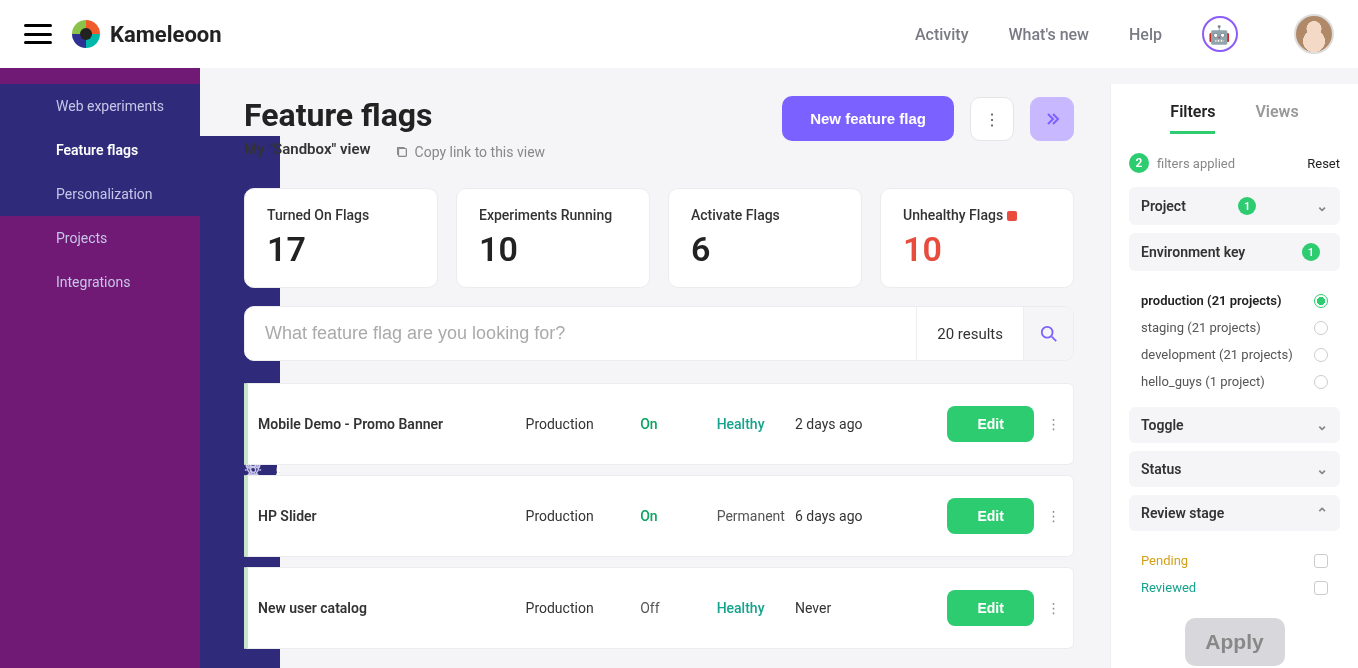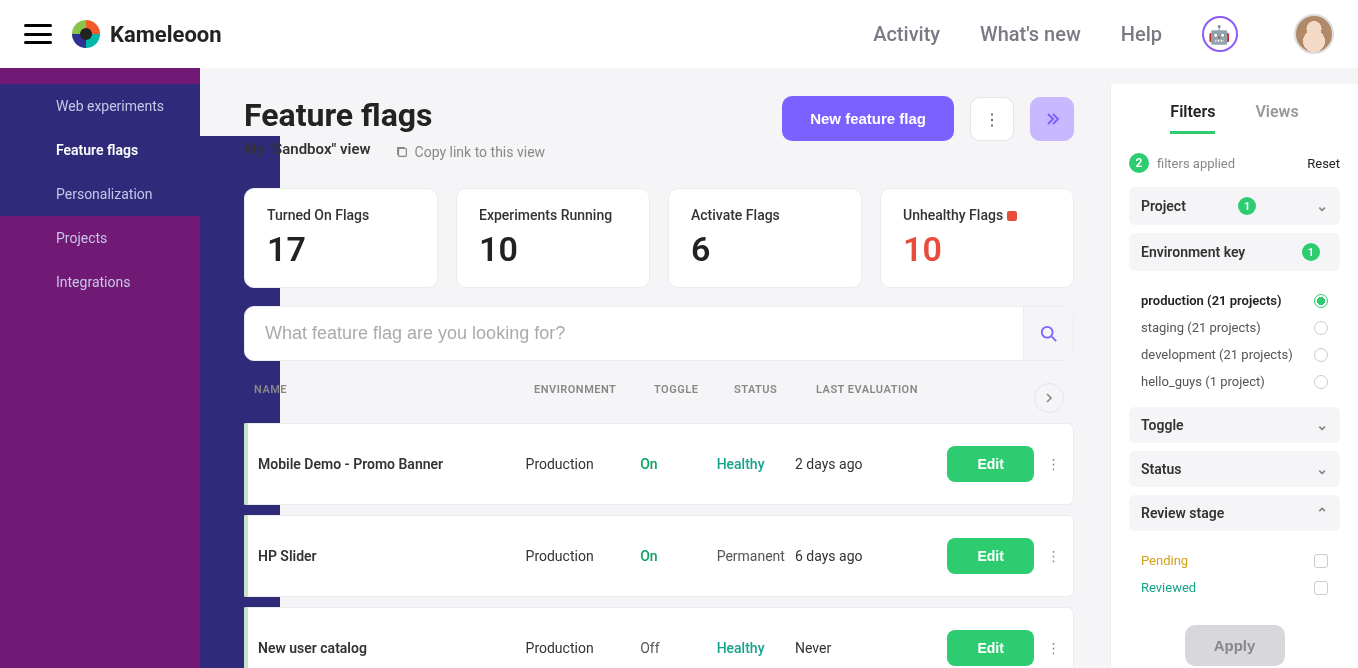--- a/index.html
+++ b/index.html
@@ -6,21 +6,21 @@
 body { font-family: -apple-system, BlinkMacSystemFont, "Segoe UI", Roboto, sans-serif; background: #f5f5f7; width: 1358px; height: 668px; overflow: hidden; }
 
 
 .topbar { height: 68px; background: #fff; display: flex; align-items: center; padding: 0 24px; position: relative; }
 .hamburger { width: 28px; height: 20px; display: flex; flex-direction: column; justify-content: space-between; cursor: pointer; margin-right: 20px; }
 .hamburger div { height: 3px; background: #000; border-radius: 2px; }
 .logo { display: flex; align-items: center; font-weight: 700; font-size: 22px; color: #222; }
 .logo-mark { width: 28px; height: 28px; border-radius: 50%; background: conic-gradient(#f15a29 0 90deg, #00b8a9 90deg 180deg, #2e3192 180deg 270deg, #8bc34a 270deg 360deg); margin-right: 10px; position: relative; }
 .logo-mark::after { content:""; position:absolute; inset:8px; border-radius:50%; background:#222; }
 .topnav { margin-left: auto; display: flex; align-items: center; gap: 40px; }
-.topnav-link { color: #7a7a85; font-size: 20px; font-weight: 500; cursor: pointer; }
+.topnav-link { color: #7a7a85; font-size: 16px; font-weight: 500; cursor: pointer; }
 .copilot-btn { width: 36px; height: 36px; border: 2px solid #8b5cf6; border-radius: 50%; display:flex; align-items:center; justify-content:center; cursor:pointer; color:#8b5cf6; font-size:18px; }
 .avatar { width: 40px; height: 40px; border-radius: 50%; background: linear-gradient(135deg,#e8d5c4,#d4a574); border: 2px solid #ddd; margin-left: 16px; background-image: radial-gradient(circle at 50% 35%, #f4d9c6 25%, transparent 26%), radial-gradient(circle at 50% 70%, #f4d9c6 35%, transparent 36%); background-color:#b08968; }
 
 
 .sidebar { position: absolute; top: 68px; left: 0; width: 200px; height: 600px; background: #701a75; color: #fff; padding-top: 16px; }
 .side-item { display: flex; align-items: center; padding: 14px 20px; color: #c8c6e8; font-size: 15px; cursor: pointer; gap: 14px; }
 .side-item.main { font-weight: 600; color: #fff; }
 .side-item.sub { padding-left: 56px; font-size: 14px; }
 .side-item.active { color: #fff; font-weight: 600; }
 .side-item.section-active { background: #2f2b7a; }
@@ -84,21 +84,21 @@
 .filter-section .chev { margin-left:auto; color:#888; }
 .badge-small { width:18px; height:18px; border-radius:50%; background:#2ecc71; color:#fff; font-size:11px; display:flex; align-items:center; justify-content:center; margin-left:auto; margin-right:8px; }
 .filter-options { padding: 8px 4px 12px 4px; }
 .opt { display:flex; align-items:center; font-size:13px; color:#555; padding:6px 8px; cursor:pointer; }
 .opt.selected { font-weight:600; color:#222; }
 .radio { width:14px; height:14px; border:1.5px solid #ccc; border-radius:50%; margin-left:auto; }
 .radio.on { border-color:#2ecc71; background: radial-gradient(circle,#2ecc71 45%, transparent 50%); }
 .checkbox { width:14px; height:14px; border:1.5px solid #ccc; border-radius:3px; margin-left:auto; }
 .opt-pending { color:#d4a017;text-align:center; }
 .opt-reviewed { color:#14a38b; }
-.apply-btn { margin-top:auto; margin-bottom:18px; width:100px; align-self:center; padding:12px 0; background:#d8d8dc; color:#888; border:none; border-radius:10px; font-size:15px; font-weight:600; cursor:pointer; }
+.apply-btn { margin-top:auto; margin-bottom:18px; width:100px; align-self:center; padding:12px 0; background:#d8d8dc; color:#888; border:none; border-radius:10px; font-size:21px; font-weight:600; cursor:pointer; }
 
 svg { display:block; }
 </style>
 </head>
 <body>
 
 <div class="topbar">
   <div class="hamburger">
       <div></div>
       <div></div>
@@ -220,45 +220,32 @@
       <div class="stat-value">6</div>
     </div>
     <div class="stat-card">
       <div class="stat-label"><span>Unhealthy Flags</span><span class="stat-dot"></span></div>
       <div class="stat-value warn">10</div>
     </div>
   </div>
 
   <div class="search-row">
     <input class="search-input" placeholder="What feature flag are you looking for?" style="">
+    <div class="results-count">20 results</div>
     <button class="search-btn">
       <span>
           <svg width="18" height="18" viewBox="0 0 20 20" fill="none" stroke="#7b61ff" stroke-width="2">
             <circle cx="8" cy="8" r="6"></circle>
             <line x1="13" y1="13" x2="18" y2="18"></line>
           </svg>
         </span>
     </button>
   </div>
 
   <div class="table">
-    <div class="thead">
-      <div class="th col-name">NAME</div>
-      <div class="th col-env">ENVIRONMENT</div>
-      <div class="th col-toggle">TOGGLE</div>
-      <div class="th col-status">STATUS</div>
-      <div class="th col-last">LAST EVALUATION</div>
-      <div class="scroll-cols">
-        <span>
-            <svg width="10" height="10" viewBox="0 0 10 10" fill="none" stroke="#888" stroke-width="1.6">
-              <path d="M3 1l4 4-4 4"></path>
-            </svg>
-          </span>
-      </div>
-    </div>
 
     <div class="trow">
       <div class="col-name name">Mobile Demo - Promo Banner</div>
       <div class="col-env">Production</div>
       <div class="col-toggle toggle-on">On</div>
       <div class="col-status status-healthy">Healthy</div>
       <div class="col-last">2 days ago</div>
       <div class="col-actions"><button class="edit-btn">Edit</button></div>
       <div class="row-menu">⋮</div>
     </div>

